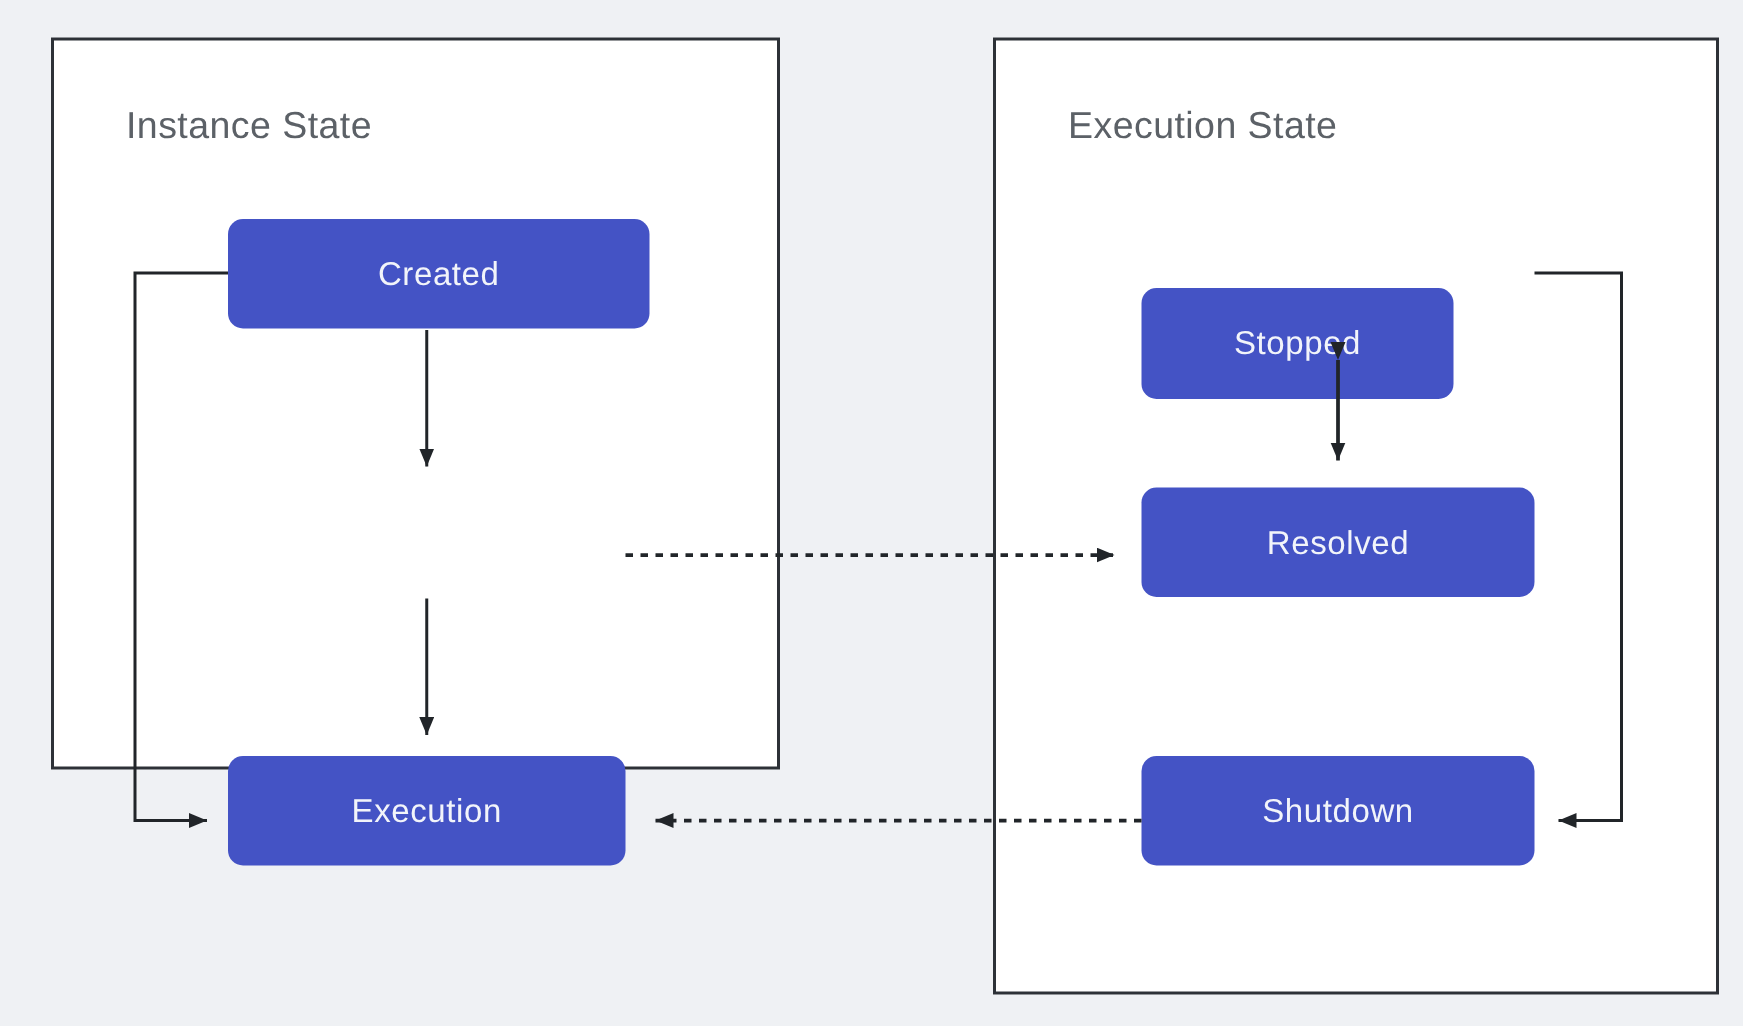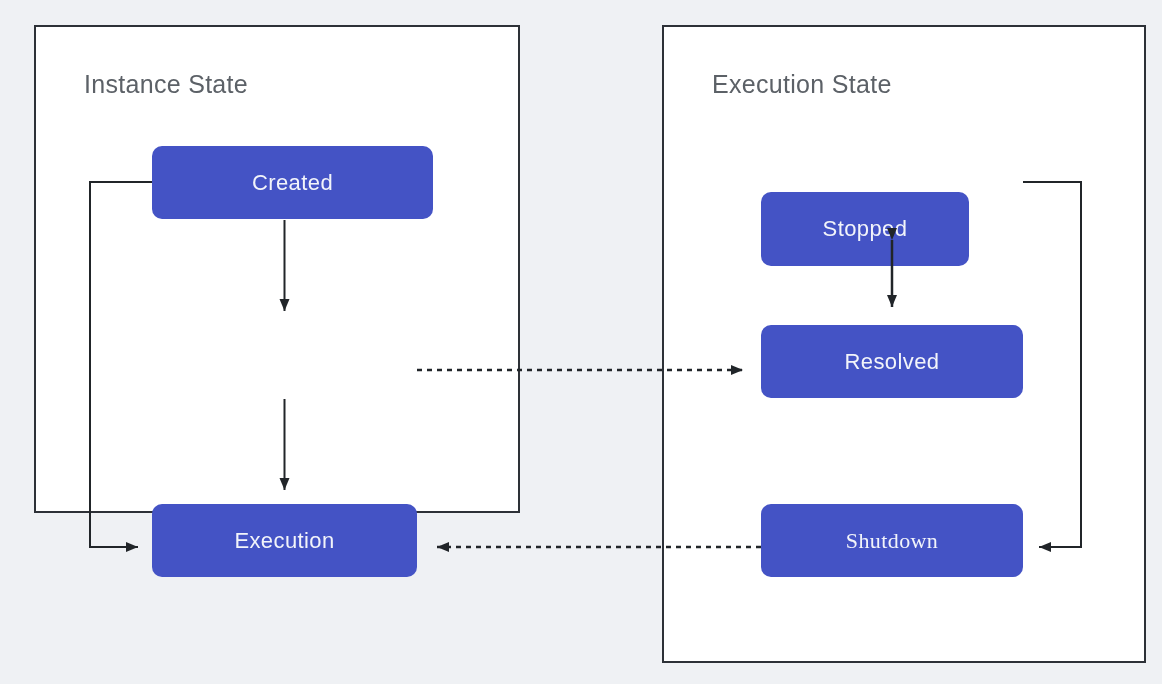--- a/index.html
+++ b/index.html
@@ -46,21 +46,21 @@
     justify-content: center;
     box-sizing: border-box;
   }
   
   .node-created   { left: 152px; top: 146px; width: 281px; height: 73px; }
   .node-resolved  { left: 152px; top: 325px; width: 265px; height: 74px; }
   .node-destroyed { left: 152px; top: 504px; width: 265px; height: 73px; }
   
   .node-stopped   { left: 761px; top: 146px; width: 208px; height: 74px; margin-top: 46px; }
   .node-started   { left: 761px; top: 325px; width: 262px; height: 73px; }
-  .node-shutdown  { left: 761px; top: 504px; width: 262px; height: 73px; font-family: Liberation Serif, serif; }
+  .node-shutdown  { left: 761px; top: 504px; width: 262px; height: 73px; }
   .edges-layer {
     position: absolute;
     left: 0;
     top: 0;
     width: 1162px;
     height: 684px;
     pointer-events: none;
   }
 </style>
 </head>

